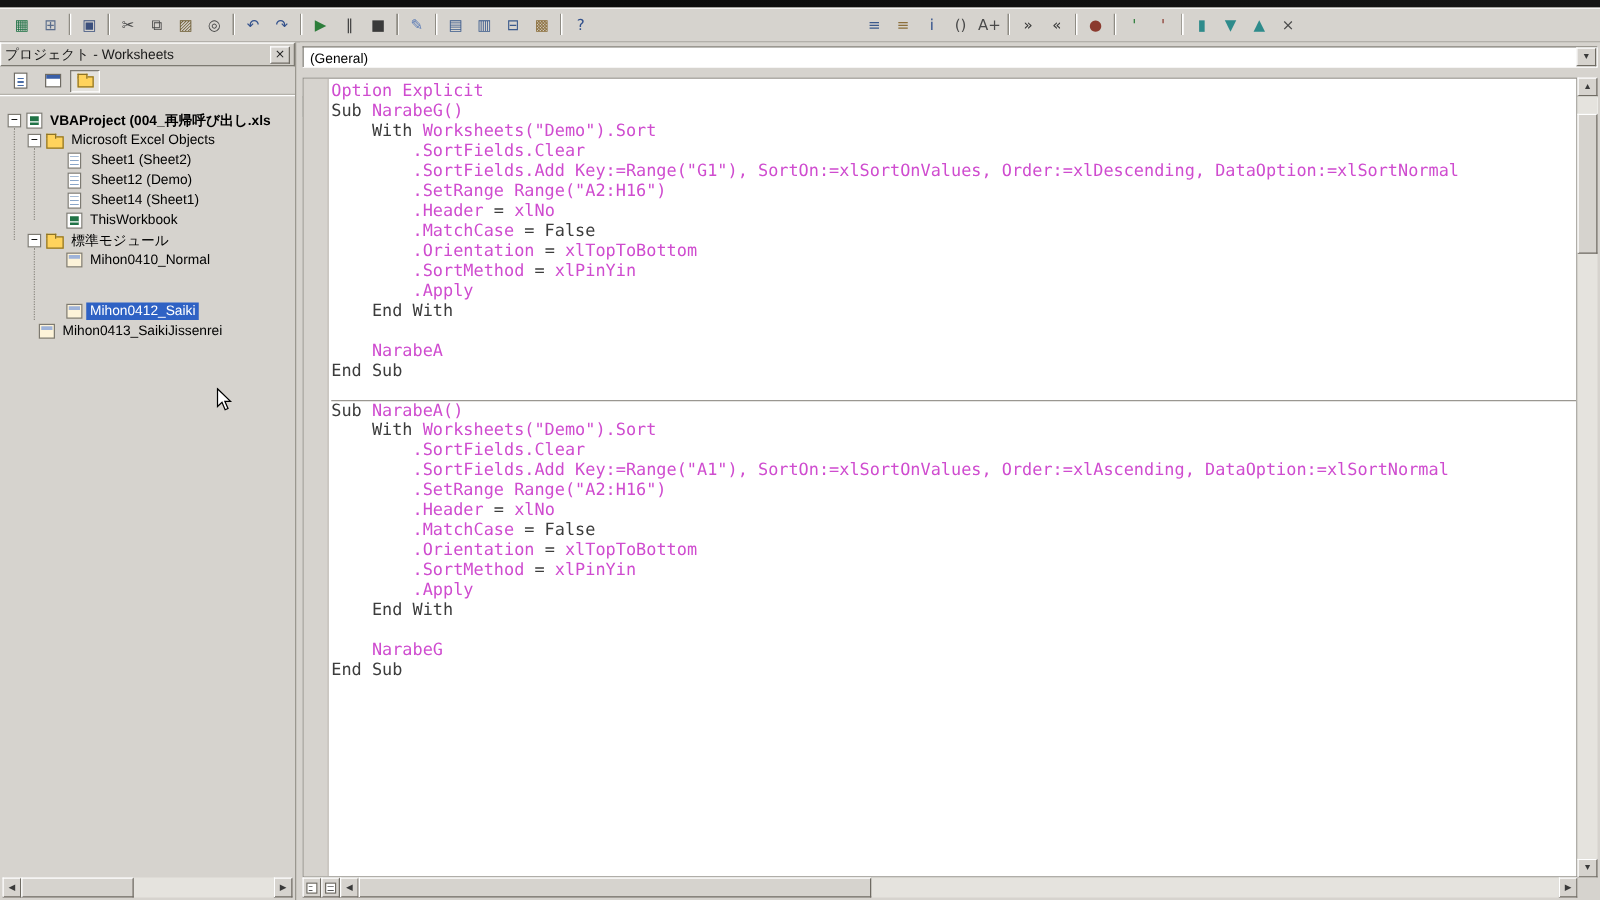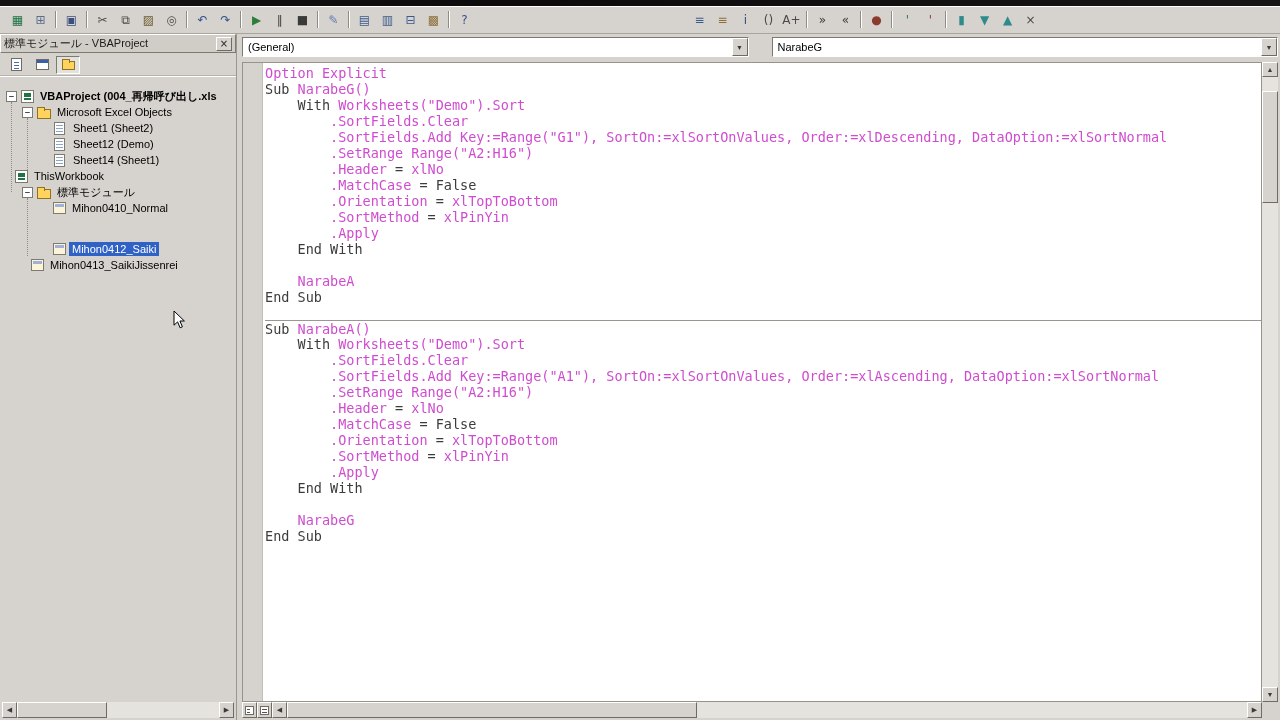--- a/index.html
+++ b/index.html
@@ -84,21 +84,21 @@
       border:1px solid #7d7a72; }
   .ti-sheet::before { content:""; position:absolute; left:1px; right:1px; top:2px; bottom:2px;
       background:repeating-linear-gradient(to bottom,#8aa6c8 0 1px,transparent 1px 3px); }
   .ti-module { width:13px; height:12px; background:#fdf3d9; border:1px solid #7d7a72; }
   .ti-module::before { content:""; position:absolute; left:1px; right:1px; top:1px; height:3px;
       background:#9fb3d9; }
 
   
   .codewin { position:absolute; top:34px; left:240px; right:0; bottom:0; background:#d6d3ce; }
   .combo-row { position:absolute; top:0; left:2px; right:2px; height:26px; display:flex;
-               gap:23px; padding:3px 0; }
+               gap:23px; padding:3px 0;flex-direction:column; }
   .combo { flex:1; height:20px; background:#fff; border:1px solid;
            border-color:#7d7a72 #ffffff #ffffff #7d7a72; display:flex; }
   .combo-text { flex:1; font-size:11px; padding:3px 5px 0; color:#000; white-space:nowrap; }
   .combo-btn { width:16px; background:#d6d3ce; border:1px solid;
                border-color:#ffffff #6f6b63 #6f6b63 #ffffff; font-size:7px; display:flex;
                align-items:center; justify-content:center; color:#3a3a3a; }
 
   .code-area { position:absolute; top:28px; left:2px; right:18px; bottom:18px; background:#fff;
                border:1px solid #96938c; display:flex; overflow:hidden; }
   .code-margin { width:20px; flex:none; background:#d6d3ce; border-right:1px solid #c3c0b9; }
@@ -247,21 +247,21 @@
           <span class="tb-glyph" style="color: rgb(46, 139, 139);">▲</span>
         </div>
         <div class="tb-btn">
           <span class="tb-glyph" style="color: rgb(74, 74, 74);">×</span>
         </div>
       </div>
   </div>
 
   <div class="proj">
     <div class="proj-title">
-      <span class="proj-title-text">標準モジュール - VBAProject</span>
+      <span class="proj-title-text">プロジェクト - Worksheets</span>
       <span class="close-btn">×</span>
     </div>
     <div class="proj-tools">
       <div class="pt-btn">
         <span class="mi mi-code"></span>
       </div>
       <div class="pt-btn">
         <span class="mi mi-obj"></span>
       </div>
       <div class="pt-btn pressed">
@@ -290,21 +290,21 @@
         <div class="tree-row" style="padding-left: 38px;">
           <span class="expander-space"></span>
           <span class="ti ti-sheet"></span>
           <span class="tree-label">Sheet12 (Demo)</span>
         </div>
         <div class="tree-row" style="padding-left: 38px;">
           <span class="expander-space"></span>
           <span class="ti ti-sheet"></span>
           <span class="tree-label">Sheet14 (Sheet1)</span>
         </div>
-        <div class="tree-row" style="">
+        <div class="tree-row" style="padding-left: 38px;">
           <span class="expander-space"></span>
           <span class="ti ti-workbook"></span>
           <span class="tree-label">ThisWorkbook</span>
         </div>
         <div class="tree-row" style="padding-left: 22px;">
           <span class="expander">−</span>
           <span class="ti ti-folder"></span>
           <span class="tree-label">標準モジュール</span>
         </div>
         <div class="tree-row" style="padding-left: 38px;">

